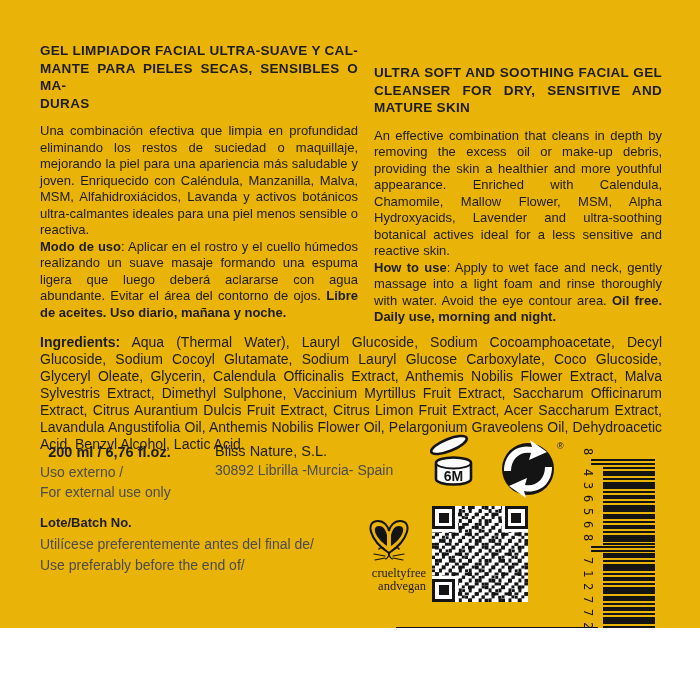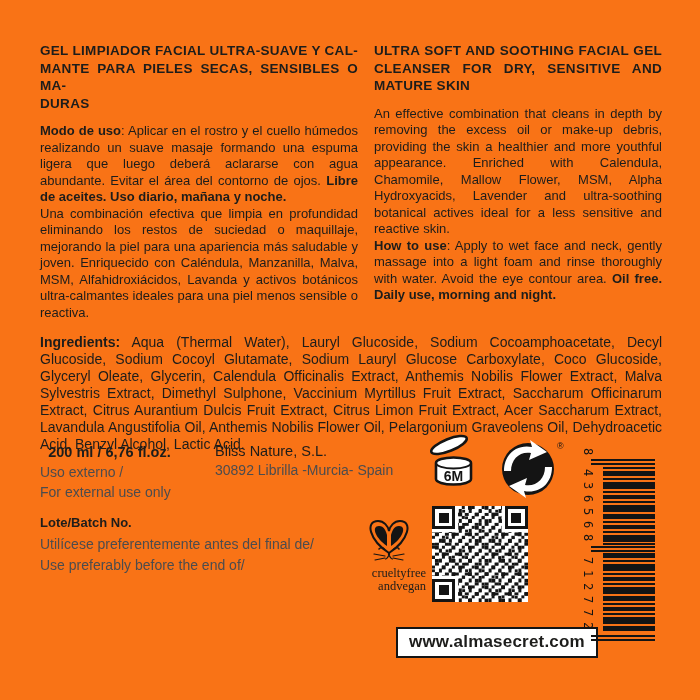--- a/index.html
+++ b/index.html
@@ -1,21 +1,21 @@
 <!DOCTYPE html>
 <html><head>
 <meta charset="utf-8">
 <style>
   html,body { margin:0; padding:0; background:#ffffff; }
   body { width:700px; height:700px; font-family:"Liberation Sans",sans-serif; color:#1d1d1b; }
-  .label { position:relative; width:700px; height:700px; background:#f97316; overflow:hidden; }
+  .label { position:relative; width:700px; height:628px; background:#eab308; overflow:hidden; }
 
   .col { position:absolute; top:42px; }
   .col-es { left:40px;  width:318px; }
-  .col-en { left:374px; width:288px; }
+  .col-en { left:374px; width:288px;margin-top:22px; }
 
   .head { font-size:13.5px; font-weight:bold; letter-spacing:.3px; line-height:17.5px; margin:0 0 11px 0; }
   .head .jline { text-align:justify; text-align-last:justify; }
   .head .jlast { text-align:left; }
 
   .body-p { font-size:13px; line-height:16.5px; text-align:justify; margin:0; }
   .b { font-weight:bold; }
 
   .ingredients { position:absolute; left:40px; top:320px; width:622px;
                  font-size:14px; line-height:17px; text-align:justify; }
@@ -50,22 +50,22 @@
 <body>
 
 <div class="label">
 
   <div class="col col-es">
     <h1 class="head">
         <div class="jline">GEL LIMPIADOR FACIAL ULTRA-SUAVE Y CAL-</div>
         <div class="jline">MANTE PARA PIELES SECAS, SENSIBLES O MA-</div>
         <div class="jlast">DURAS</div>
       </h1>
+    <p class="body-p"><span>Una combinación efectiva que limpia en profundidad eliminando los restos de suciedad o maquillaje, mejorando la piel para una apariencia más saludable y joven. Enriquecido con Caléndula, Manzanilla, Malva, MSM, Alfahidroxiácidos, Lavanda y activos botánicos ultra-calmantes ideales para una piel menos sensible o reactiva.</span></p>
     <p class="body-p"><span class="b">Modo de uso</span><span>: Aplicar en el rostro y el cuello húmedos realizando un suave masaje formando una espuma ligera que luego deberá aclararse con agua abundante. Evitar el área del contorno de ojos. </span><span class="b">Libre de aceites. Uso diario, mañana y noche.</span></p>
-    <p class="body-p"><span>Una combinación efectiva que limpia en profundidad eliminando los restos de suciedad o maquillaje, mejorando la piel para una apariencia más saludable y joven. Enriquecido con Caléndula, Manzanilla, Malva, MSM, Alfahidroxiácidos, Lavanda y activos botánicos ultra-calmantes ideales para una piel menos sensible o reactiva.</span></p>
   </div>
 
   <div class="col col-en">
     <h1 class="head">
         <div class="jline">ULTRA SOFT AND SOOTHING FACIAL GEL</div>
         <div class="jline">CLEANSER FOR DRY, SENSITIVE AND</div>
         <div class="jlast">MATURE SKIN</div>
       </h1>
     <p class="body-p"><span>An effective combination that cleans in depth by removing the excess oil or make-up debris, providing the skin a healthier and more youthful appearance. Enriched with Calendula, Chamomile, Mallow Flower, MSM, Alpha Hydroxyacids, Lavender and ultra-soothing botanical actives ideal for a less sensitive and reactive skin.</span></p>
     <p class="body-p"><span class="b">How to use</span><span>: Apply to wet face and neck, gently massage into a light foam and rinse thoroughly with water. Avoid the eye contour area. </span><span class="b">Oil free. Daily use, morning and night.</span></p>

